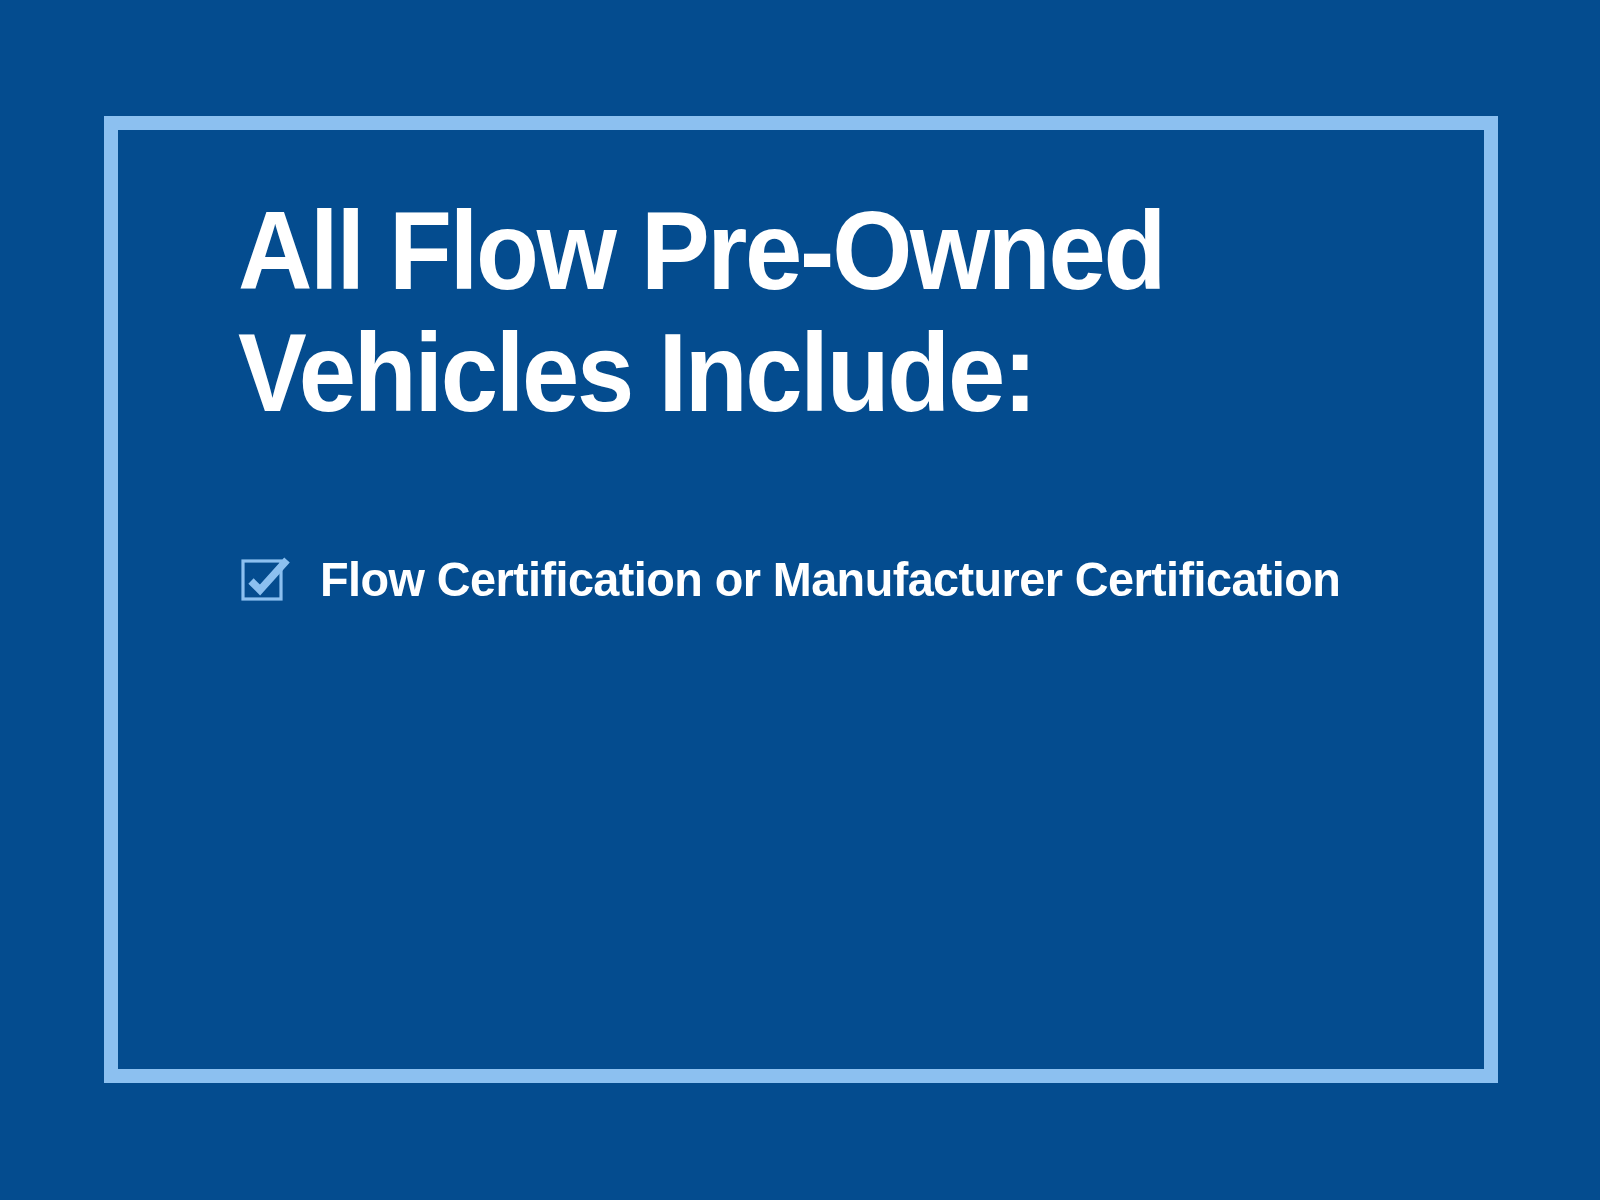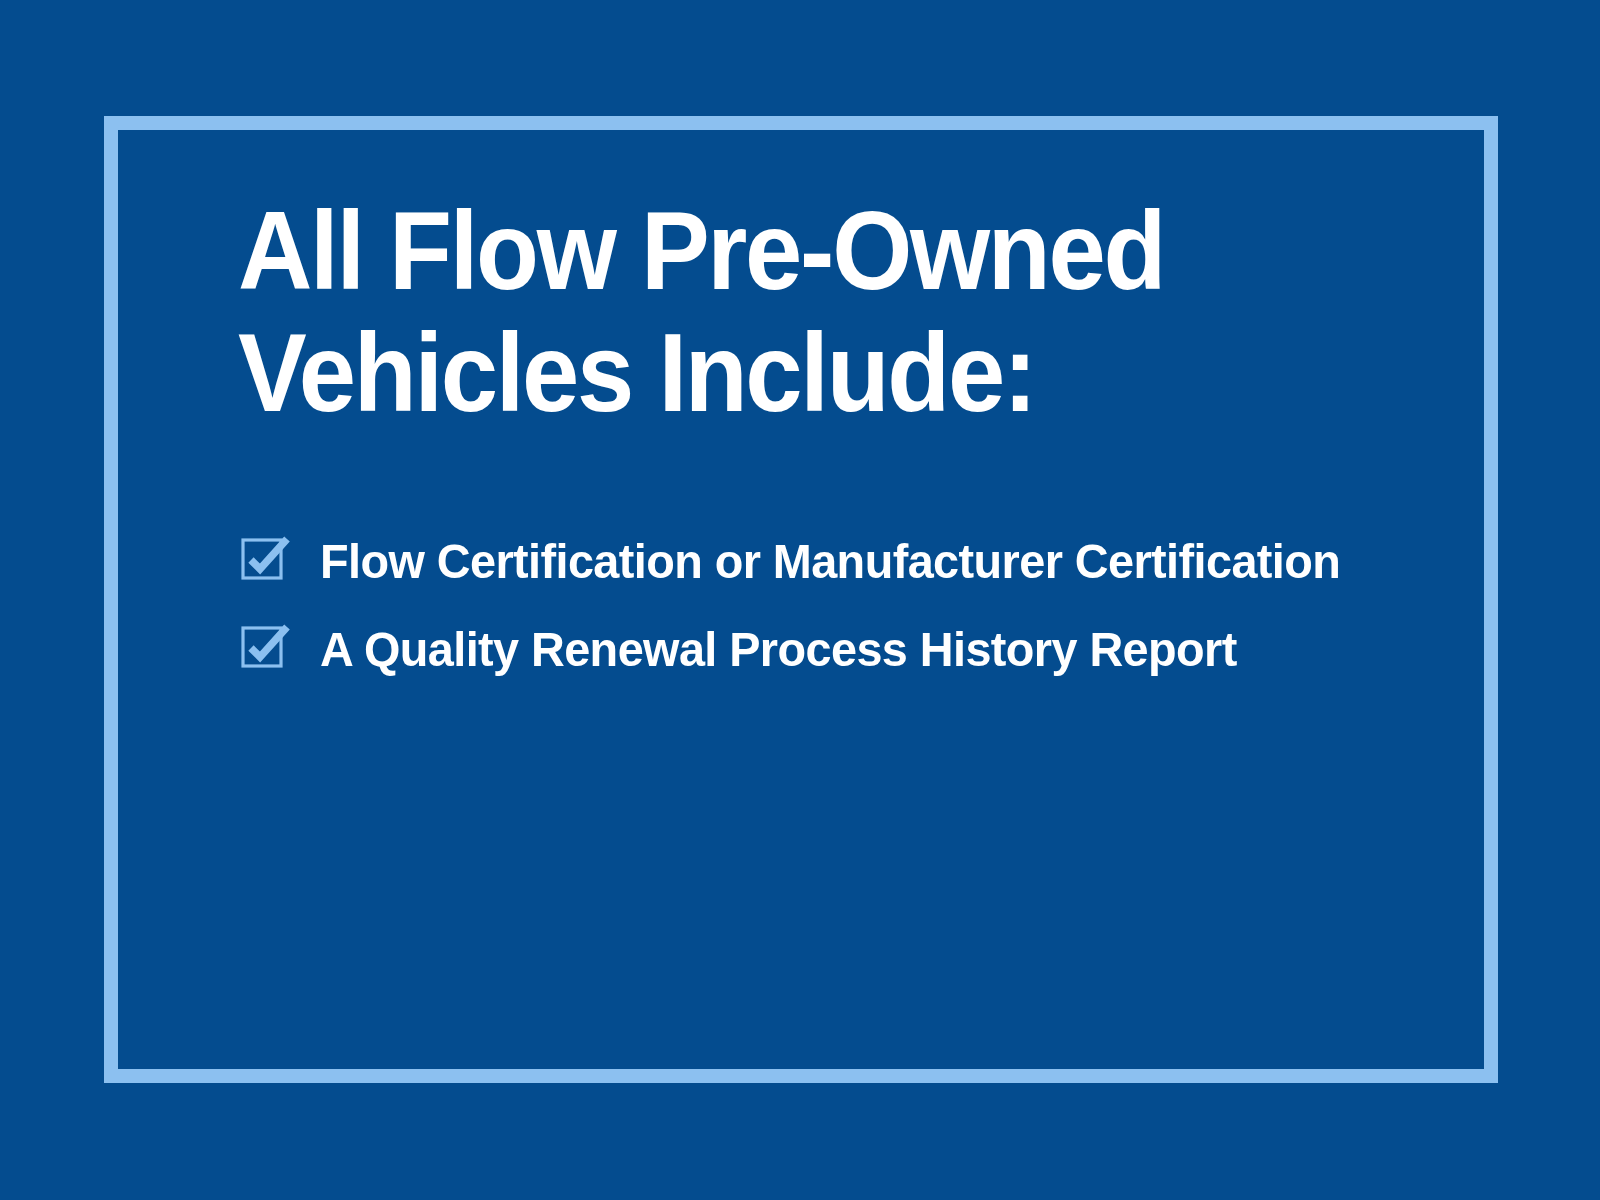--- a/index.html
+++ b/index.html
@@ -65,20 +65,21 @@
     margin: 0;
     padding: 0;
     position: absolute;
     left: 2px;
     top: 345px;
     width: 1210px;
   }
 
   .check-row {
     display: flex;
+    align-items: center;
     height: 88px;
   }
 
   .check-icon {
     flex: 0 0 auto;
     width: 54px;
     height: 46px;
     margin-right: 26px;
     position: relative;
     top: 1px;
@@ -122,29 +123,20 @@
       <li class="check-row">
         <span class="check-icon">
           <svg viewBox="0 0 54 46" xmlns="http://www.w3.org/2000/svg">
             <rect x="3" y="4" width="38" height="38" fill="none" stroke="#8cc0f0" stroke-width="3.2"></rect>
             <path d="M11 24 L20 33 L47 3" fill="none" stroke="#8cc0f0" stroke-width="7.5" stroke-linecap="butt" stroke-linejoin="miter"></path>
           </svg>
         </span>
         <span class="check-label">Flow Certification or Manufacturer Certification</span>
       </li>
 
-      <li class="check-row">
-        <span class="check-icon">
-          <svg viewBox="0 0 54 46" xmlns="http://www.w3.org/2000/svg">
-            <rect x="3" y="4" width="38" height="38" fill="none" stroke="#8cc0f0" stroke-width="3.2"></rect>
-            <path d="M11 24 L20 33 L47 3" fill="none" stroke="#8cc0f0" stroke-width="7.5" stroke-linecap="butt" stroke-linejoin="miter"></path>
-          </svg>
-        </span>
-        <span class="check-label">A Quality Renewal Process History Report</span>
-      </li>
 
 
 
 
     </ul>
 
   </div>
 </div>
 
 </body></html>

